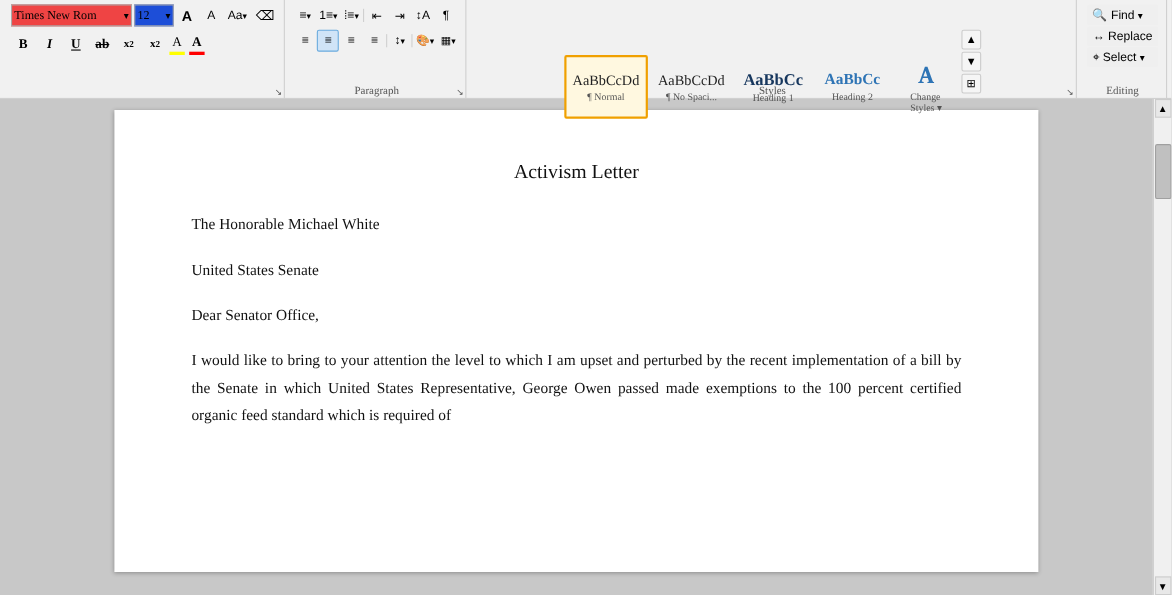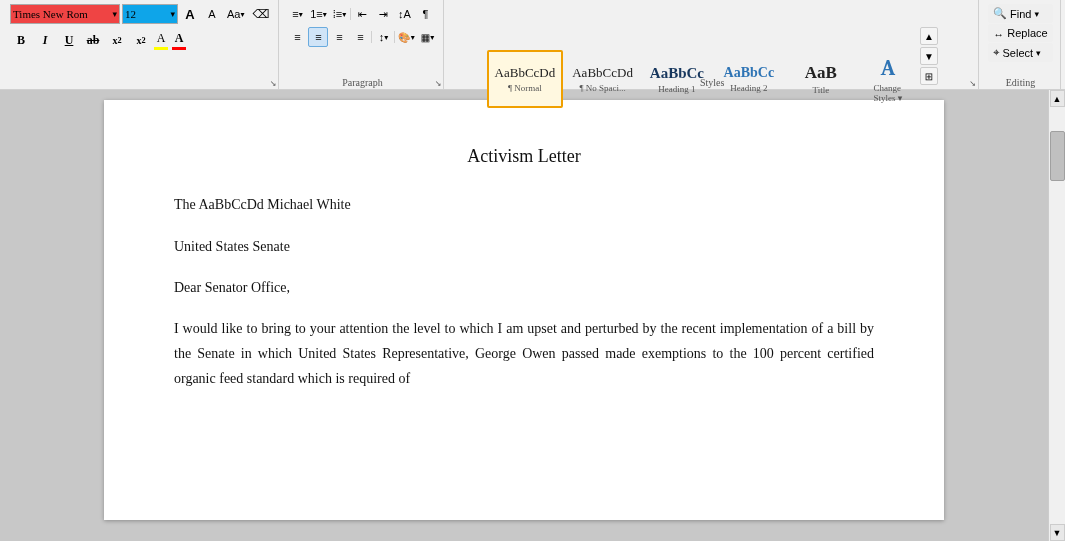--- a/index.html
+++ b/index.html
@@ -12,21 +12,21 @@
     
     .ribbon-group { display: flex; flex-direction: column; align-items: center; padding: 4px 6px 2px; border-right: 1px solid #d0d0d0; position: relative; }
     .ribbon-group-label { font-size: 10px; color: #555; position: absolute; bottom: 2px; left: 0; right: 0; text-align: center; }
     .ribbon-group-content { display: flex; align-items: center; gap: 2px; flex: 1; }
 
     
     .font-group { min-width: 160px; }
     .font-row1 { display: flex; align-items: center; gap: 2px; margin-bottom: 2px; }
     .font-row2 { display: flex; align-items: center; gap: 2px; }
     .font-name-box { width: 110px; height: 20px; border: 1px solid #aaa; font-size: 11px; padding: 0 2px; background: #ef4444; display: flex; align-items: center; }
-    .font-size-box { width: 56px; height: 20px; border: 1px solid #aaa; font-size: 11px; padding: 0 2px; background: #0ea5e9; display: flex; align-items: center; justify-content: space-between; }
+    .font-size-box { width: 36px; height: 20px; border: 1px solid #aaa; font-size: 11px; padding: 0 2px; background: #1d4ed8; display: flex; align-items: center; justify-content: space-between; }
 
     .ribbon-btn { height: 20px; min-width: 20px; border: 1px solid transparent; background: transparent; font-size: 11px; cursor: pointer; display: flex; align-items: center; justify-content: center; padding: 0 2px; border-radius: 2px; }
 
     .format-btn { font-weight: bold; font-size: 12px; width: 22px; height: 22px; border: 1px solid transparent; background: transparent; cursor: pointer; display: flex; align-items: center; justify-content: center; border-radius: 2px; font-family: 'Times New Roman', serif; }
     .format-btn.bold { font-weight: 900; }
     .format-btn.italic { font-style: italic; }
     .format-btn.underline { text-decoration: underline; }
 
     
     .para-group { min-width: 130px; }
@@ -163,24 +163,20 @@
             <div class="style-item">
               <span class="style-preview heading1">AaBbCc</span>
               <span class="style-label">Heading 1</span>
             </div>
 
             <div class="style-item">
               <span class="style-preview heading2">AaBbCc</span>
               <span class="style-label">Heading 2</span>
             </div>
 
-            <div class="style-item">
-              <span class="style-preview title-style">AaB</span>
-              <span class="style-label">Title</span>
-            </div>
 
             <div class="style-item" style="min-width:60px;">
               <span style="font-size:22px; font-weight:bold; color:#2e74b5; font-family: 'Cambria',serif;">A</span>
               <span class="style-label">Change<br>Styles ▾</span>
             </div>
 
           </div>
           <div class="styles-arrow">
             <button class="styles-arrow-btn">▲</button>
             <button class="styles-arrow-btn">▼</button>
@@ -211,21 +207,21 @@
         <div class="ribbon-group-label">Editing</div>
       </div>
 
     </div>
   </div>
 
   <div class="doc-area">
     <div class="doc-scroll">
       <div class="page">
         <div class="page-title">Activism Letter</div>
-        <div class="page-para">The AaBbCcDd Michael White</div>
+        <div class="page-para">The Honorable Michael White</div>
         <div class="page-para">United States Senate</div>
         <div class="page-para">Dear Senator Office,</div>
         <div class="page-para" style="text-align:justify;">I would like to bring to your attention the level to which I am upset and perturbed by the recent implementation of a bill by the Senate in which United States Representative, George Owen passed made exemptions to the 100 percent certified organic feed standard which is required of</div>
       </div>
     </div>
 
     <div class="scrollbar-track">
       <button class="scroll-arrow">▲</button>
       <div style="flex:1; display:flex; align-items:flex-start; justify-content:center; padding-top:4px;">
         <div class="scrollbar-thumb"></div>

